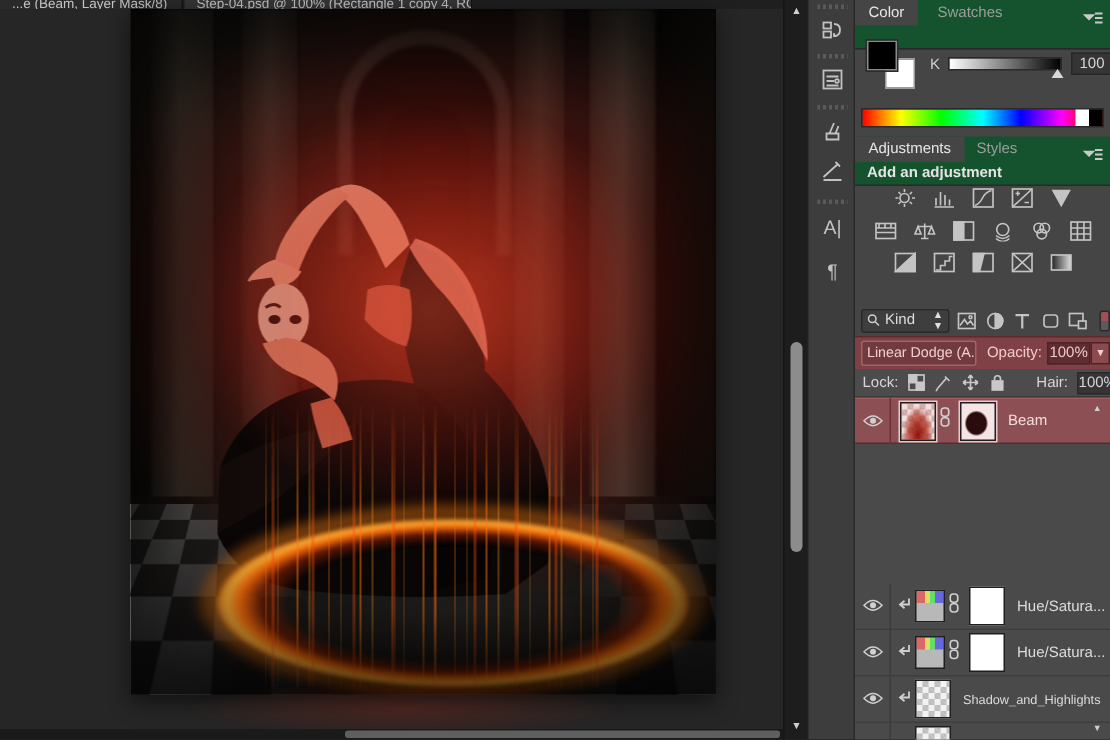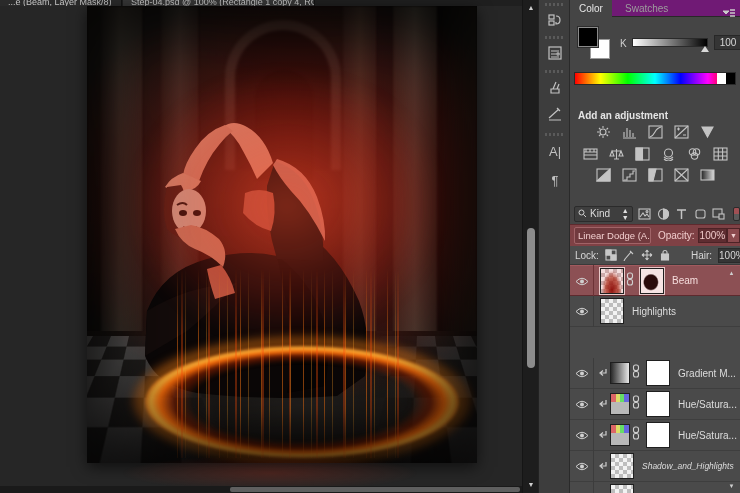--- a/index.html
+++ b/index.html
@@ -76,21 +76,21 @@
   
   #dock { left:538px; top:0; width:32px; height:493px; background:#3d3d3d; border-left:1px solid #222; border-right:1px solid #2a2a2a; }
   .grip { position:absolute; left:6px; width:20px; height:3px;
     background:repeating-linear-gradient(90deg,#5a5a5a 0 2px, transparent 2px 4px); }
   .dockbtn { position:absolute; left:4px; width:24px; height:24px; color:#c2c2c2;
     display:flex; align-items:center; justify-content:center; font-size:13px; }
   .dockbtn svg { stroke:#c2c2c2; fill:none; stroke-width:1.2; }
 
   
   #panels { left:570px; top:0; width:170px; height:493px; background:#454545; }
-  .phead { position:absolute; left:0; width:170px; height:17px; background:#701a75; border-bottom:1px solid #282828; }
+  .phead { position:absolute; left:0; width:170px; height:33px; background:#14532d; border-bottom:1px solid #282828; }
   .ptab { position:absolute; top:0; height:17px; padding:3px 9px 0; font-size:10px; color:#9d9d9d; }
   .ptab.active { background:#454545; color:#e6e6e6; }
   .pmenu { position:absolute; right:4px; top:4px; width:14px; height:10px; color:#c9c9c9; }
   .pmenu svg { stroke:#c9c9c9; fill:#c9c9c9; }
 
   
   #fgbg { left:8px; top:27px; width:34px; height:34px; }
   #bg-swatch { position:absolute; left:12px; top:12px; width:20px; height:20px; background:#fff; border:1px solid #9a9a9a; }
   #fg-swatch { position:absolute; left:0; top:0; width:20px; height:20px; background:#000; border:1px solid #8a8a8a; outline:1px solid #2c2c2c; }
   #k-label { left:50px; top:38px; font-size:10px; color:#cfcfcf; }
@@ -154,21 +154,21 @@
       background-size:100% 100%, 8px 8px, 8px 8px; background-position:0 0, 0 0, 4px 4px; background-color:#f4dede; }
   .mask-blob { background:radial-gradient(ellipse at 45% 55%, #2a0c0c 0 38%, transparent 46%), #f6e4e4; }
   .gradthumb { background:linear-gradient(90deg,#2a2a2a,#e8e8e8); }
   .huesat { background:linear-gradient(#888 0 33%, #aaa 33% 66%, #666 66%), #999;
     background-image:linear-gradient(90deg,#d66 0 30%,#dd6 30% 50%,#6d6 50% 70%,#66d 70%);
     background-size:100% 40%; background-repeat:no-repeat; background-position:top; background-color:#b8b8b8; }
   .linkicon { margin-left:2px; flex:none; }
   .linkicon svg { stroke:#d0d0d0; fill:none; stroke-width:1.1; }
   .lname { font-size:10px; color:#dcdcdc; margin-left:8px; white-space:nowrap; overflow:hidden; }
   .layer.selected .lname { color:#f5dcdc; }
-  .lname.tiny { font-size:8.5px;font-style:italic; }
+  .lname.tiny { font-size:8.5px; }
   .mini-arrow { position:absolute; width:9px; height:9px; color:#cfcfcf; font-size:6px; line-height:9px; text-align:center; }
   .updown { font-size:7px; color:#e0e0e0; line-height:7px; display:inline-block; }
 </style>
 </head>
 <body>
 
 <div id="stage">
 
   <div id="tab-sliver" class="abs">
     <div class="doc-tab t0">
@@ -300,20 +300,30 @@
     <div id="k-label" class="abs">K</div>
     <div id="k-slider" class="abs"></div>
     <div id="k-thumb" class="abs"></div>
     <div id="k-value" class="abs">100</div>
 
     <div id="spectrum" class="abs">
       <div id="spec-white"></div>
       <div id="spec-black"></div>
     </div>
 
+    <div class="phead" style="top:91px">
+      <div class="ptab active" style="left:0">Adjustments</div>
+      <div class="ptab" style="left:72px">Styles</div>
+      <div class="pmenu">
+        <svg width="14" height="10" viewBox="0 0 14 10">
+            <path d="M1 3 l3 3 l3 -3 z"></path>
+            <path d="M8 2 h5 M8 5 h5 M8 8 h5" stroke-width="1.4" fill="none"></path>
+          </svg>
+      </div>
+    </div>
     <div id="adj-heading" class="abs">Add an adjustment</div>
     <div class="adjrow" style="top:124px">
       <div class="adjbtn">
           <svg width="15" height="14" viewBox="0 0 15 14">
             <circle cx="7" cy="7" r="3"></circle>
             <path d="M7 1v2 M7 11v2 M1 7h2 M12 7h2 M3 3l1.5 1.5 M10.5 9.5L12 11 M12 3l-1.5 1.5 M4.5 9.5L3 11"></path>
           </svg>
         </div>
       <div class="adjbtn">
           <svg width="15" height="14" viewBox="0 0 15 14">
@@ -509,50 +519,22 @@
           </div>
         <div class="thumb checker-red" style="outline:1px solid #e8c9c9"></div>
         <div class="linkicon"><svg width="8" height="14" viewBox="0 0 8 14">
               <rect x="1.5" y="1" width="5" height="5.5" rx="2"></rect>
               <rect x="1.5" y="7.5" width="5" height="5.5" rx="2"></rect>
             </svg></div>
         <div class="thumb mask-blob" style="outline:1px solid #e8c9c9"></div>
         <div class="lname">Beam</div>
       </div>
 
-      <div class="layer" style="top:31px">
-        <div class="eyebox">
-            <span class="eye"><svg width="14" height="9" viewBox="0 0 14 9">
-                <path d="M1 4.5 Q7 -2 13 4.5 Q7 11 1 4.5 Z" fill="none" stroke="#d0d0d0"></path>
-                <circle cx="7" cy="4.5" r="2"></circle>
-              </svg></span>
-          </div>
-        <div class="thumb checker"></div>
-        <div class="lname">Highlights</div>
-      </div>
-
-
-      <div class="layer" style="top:93px">
-        <div class="eyebox">
-            <span class="eye"><svg width="14" height="9" viewBox="0 0 14 9">
-                <path d="M1 4.5 Q7 -2 13 4.5 Q7 11 1 4.5 Z" fill="none" stroke="#d0d0d0"></path>
-                <circle cx="7" cy="4.5" r="2"></circle>
-              </svg></span>
-          </div>
-        <div class="clip"><svg width="10" height="10" viewBox="0 0 10 10">
-              <path d="M8 1 v4 h-5 M5 2.5 L2 5 l3 2.5"></path>
-            </svg></div>
-        <div class="thumb small gradthumb" style="margin-left:0"></div>
-        <div class="linkicon"><svg width="8" height="14" viewBox="0 0 8 14">
-              <rect x="1.5" y="1" width="5" height="5.5" rx="2"></rect>
-              <rect x="1.5" y="7.5" width="5" height="5.5" rx="2"></rect>
-            </svg></div>
-        <div class="thumb"></div>
-        <div class="lname">Gradient M...</div>
-      </div>
+
+
 
       <div class="layer" style="top:124px">
         <div class="eyebox">
             <span class="eye"><svg width="14" height="9" viewBox="0 0 14 9">
                 <path d="M1 4.5 Q7 -2 13 4.5 Q7 11 1 4.5 Z" fill="none" stroke="#d0d0d0"></path>
                 <circle cx="7" cy="4.5" r="2"></circle>
               </svg></span>
           </div>
         <div class="clip"><svg width="10" height="10" viewBox="0 0 10 10">
               <path d="M8 1 v4 h-5 M5 2.5 L2 5 l3 2.5"></path>

